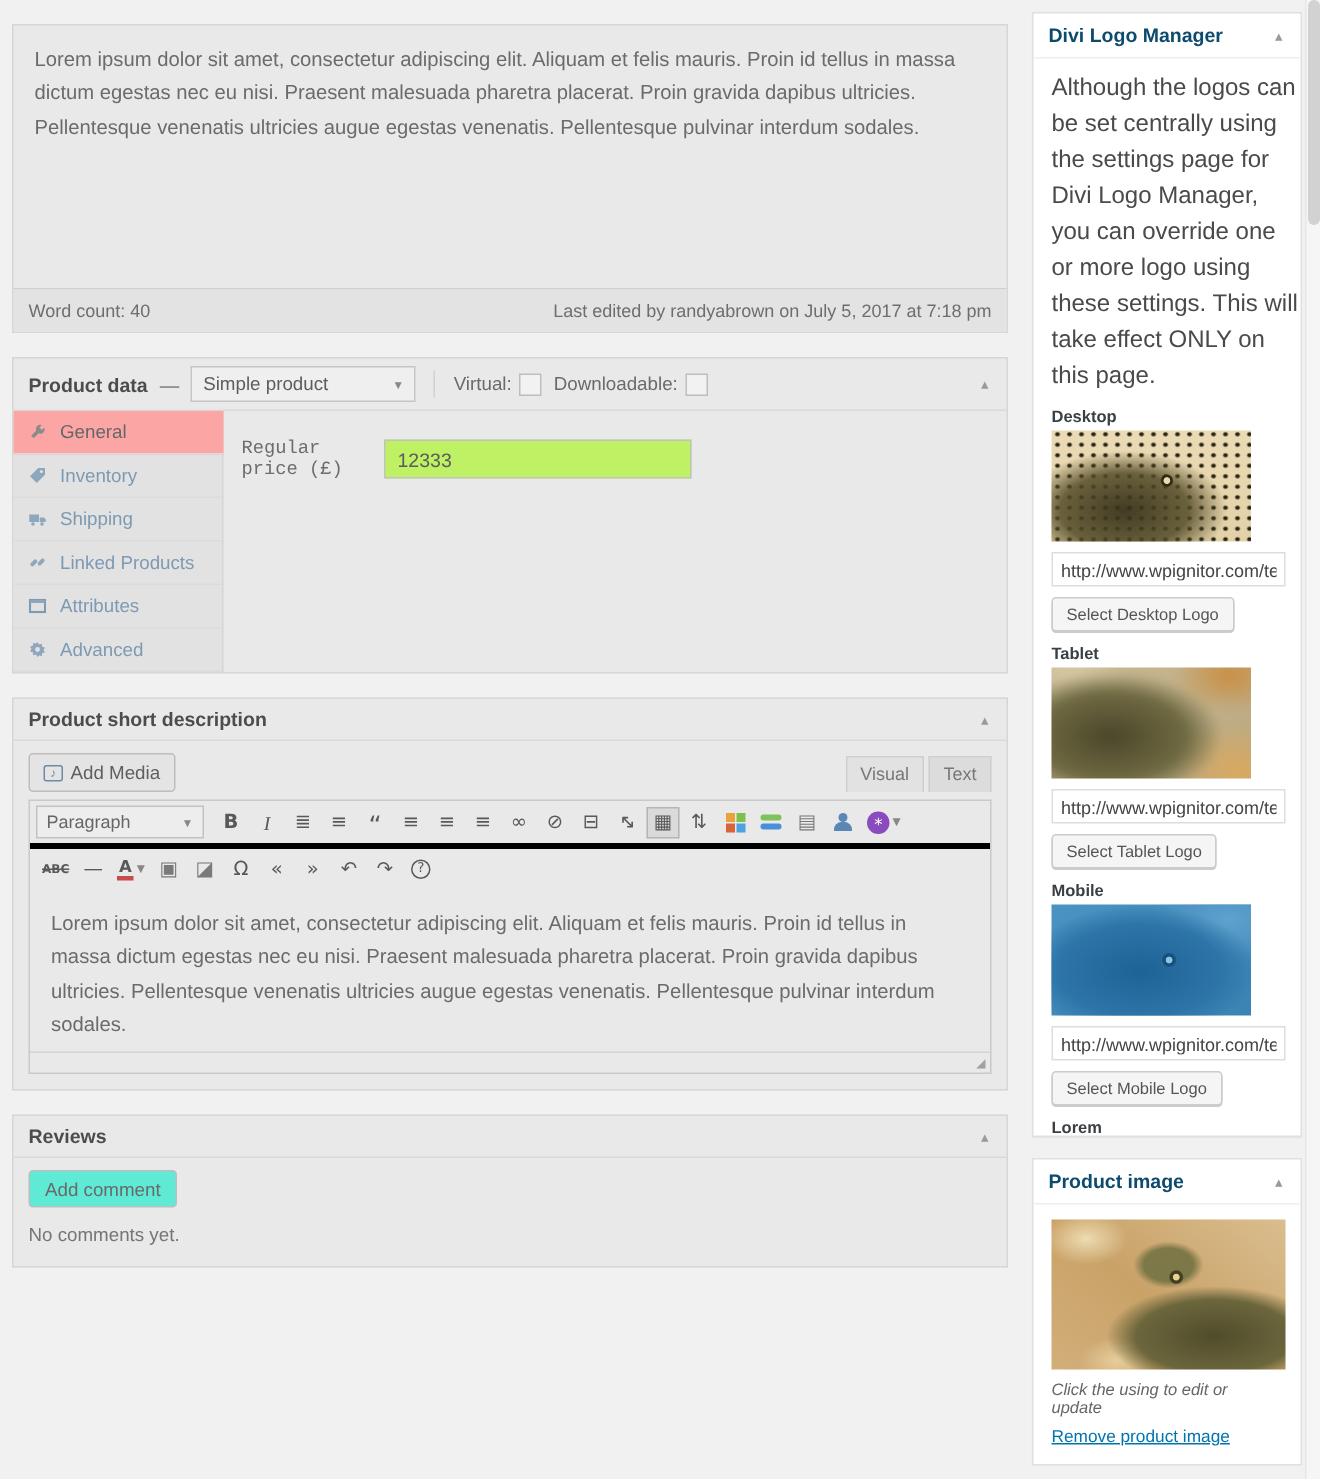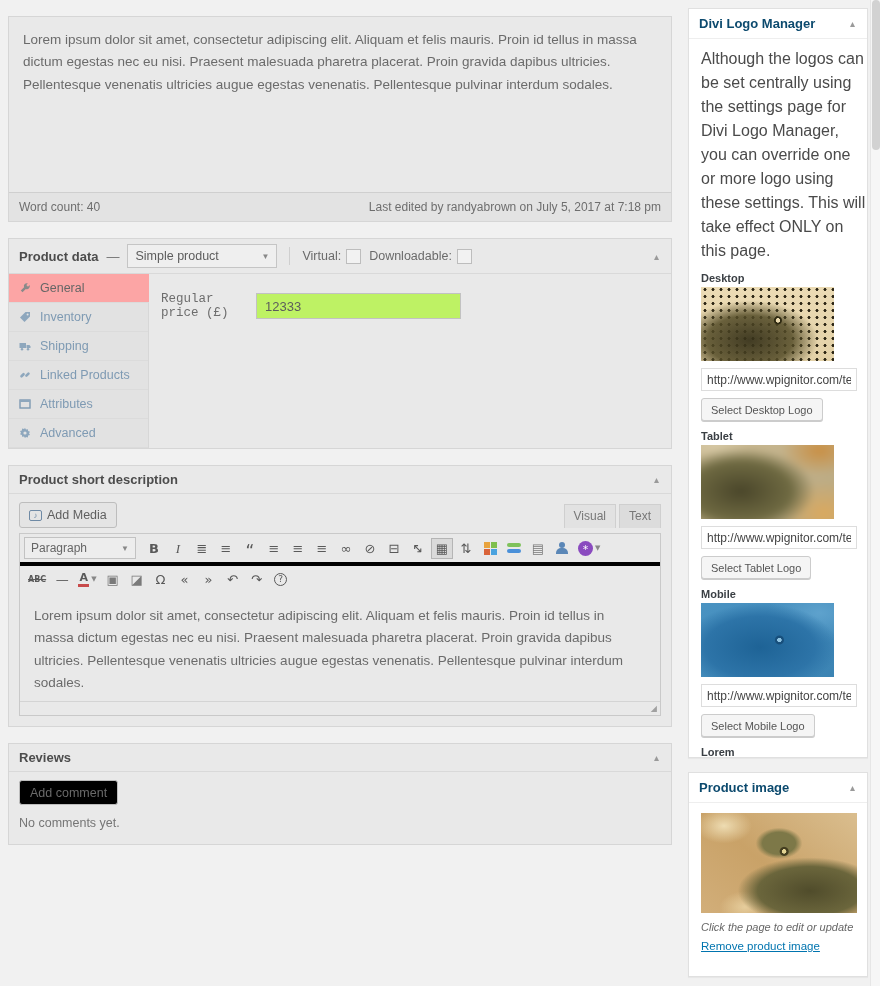--- a/index.html
+++ b/index.html
@@ -113,21 +113,21 @@
   .ic-textcolor { display:inline-flex; flex-direction:column; align-items:center; line-height:1; }
   .ic-textcolor b { font-size:11px; color:#595959; }
   .ic-textcolor i { width:11px; height:3px; background:#c84b4b; display:block; margin-top:1px; }
   .sd-content { height:108px; padding:12px 14px; overflow:hidden; }
   .sd-statusbar { height:14px; border-top:1px solid #d4d4d4; display:flex; justify-content:flex-end; align-items:center; padding:0 3px; }
   .resize-grip { color:#a0a0a0; font-size:8px; cursor:nwse-resize; }
 
   
   .reviews-body { padding:8px 10px 14px 10px; }
   .btn-secondary {
-    height:25px; padding:0 10px; background:#000000; border:1px solid #bdbdbd; border-radius:3px;
+    height:25px; padding:0 10px; background:#5eead4; border:1px solid #bdbdbd; border-radius:3px;
     font-size:12.5px; color:#6a6a6a; cursor:pointer;
   }
   .no-comments { margin-top:11px; font-size:12.5px; color:#757575; }
 
   
   .sidebar { position:absolute; left:688px; top:8px; width:180px; }
   .side-panel { background:#ffffff; border:1px solid #e0e0e0; box-shadow:0 1px 1px rgba(0,0,0,0.04); }
   #panel-logo-manager { height:750px; overflow:hidden; }
   #panel-product-image { margin-top:14px; height:205px; overflow:hidden; }
   .side-header {
@@ -473,21 +473,21 @@
 
     <div class="side-panel" id="panel-product-image">
       <div class="side-header">
         <span class="side-title">Product image</span>
         <button class="handle-btn">▴</button>
       </div>
       <div class="pi-body">
         <div class="logo-img v-product">
           <div class="img-inner"></div>
         </div>
-        <div class="pi-hint">Click the page to edit or update</div>
+        <div class="pi-hint">Click the using to edit or update</div>
         <a class="pi-remove">Remove product image</a>
       </div>
     </div>
 
   </div>
 
   <div class="scroll-track">
     <div class="scroll-thumb"></div>
   </div>
 

